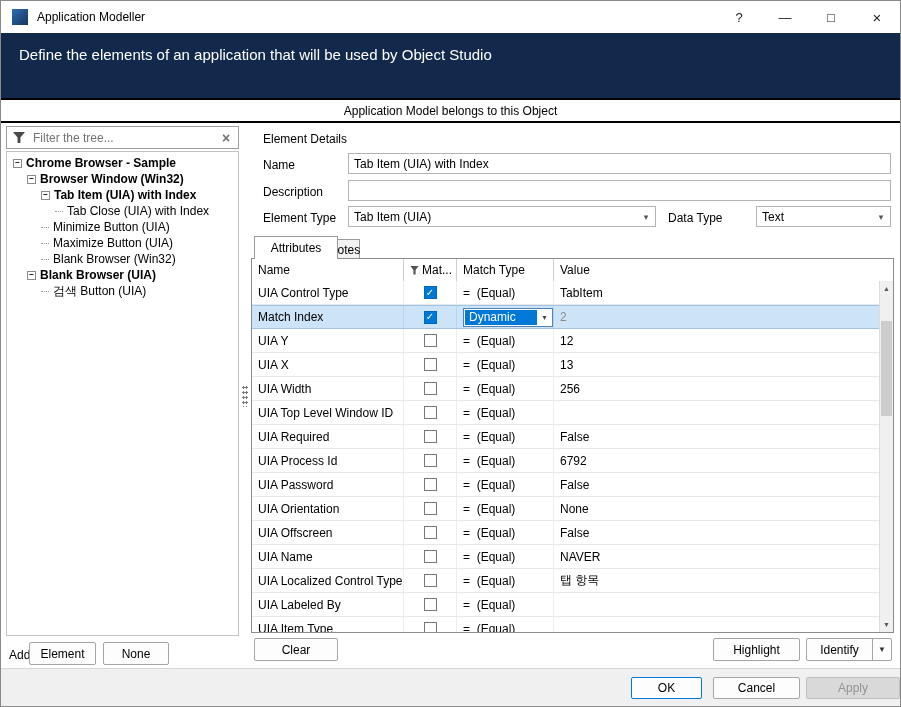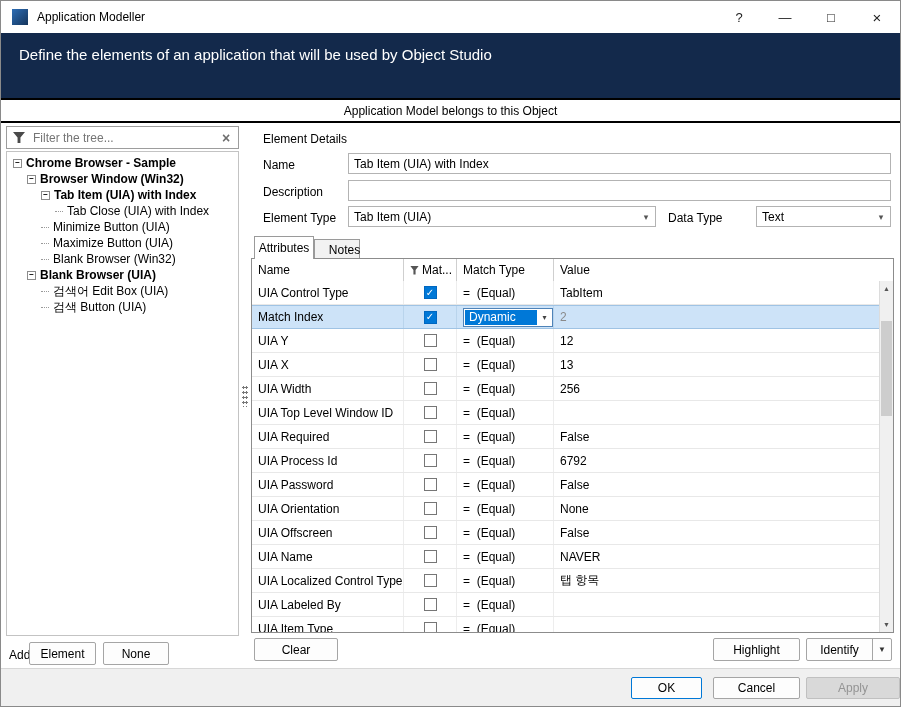--- a/index.html
+++ b/index.html
@@ -31,21 +31,21 @@
   .expander { width:9px; height:9px; border:1px solid #8c8c8c; background:#fff; display:inline-flex; align-items:center; justify-content:center; font-size:8px; line-height:8px; margin-right:4px; flex:none; box-sizing:border-box; }
   .connector { width:8px; border-top:1px dotted #9a9a9a; margin-right:4px; flex:none; }
   
   .section-label { position:absolute; left:262px; top:131px; font-size:12px; }
   .field-label { position:absolute; font-size:12px; }
   .textfield { position:absolute; left:347px; width:543px; height:21px; box-sizing:border-box; border:1px solid #b3b3b3; font-size:12px; font-family:inherit; padding:0 5px; background:#fff; }
   .dropdown { position:absolute; height:21px; box-sizing:border-box; border:1px solid #b3b3b3; background:#fff; display:flex; align-items:center; font-size:12px; }
   .dd-text { flex:1; padding-left:5px; overflow:hidden; white-space:nowrap; }
   .dd-arrow { width:18px; text-align:center; color:#555; font-size:9px; flex:none; }
   
-  .tab-active { position:absolute; left:253px; top:235px; width:60px; height:23px; box-sizing:border-box; border:1px solid #9a9a9a; border-bottom:none; background:#fff; z-index:2; display:flex; align-items:center; justify-content:center; font-size:12px; }
+  .tab-active { position:absolute; left:253px; top:235px; width:84px; height:23px; box-sizing:border-box; border:1px solid #9a9a9a; border-bottom:none; background:#fff; z-index:2; display:flex; align-items:center; justify-content:center; font-size:12px; }
   .tab-inactive { position:absolute; left:313px; top:238px; width:46px; height:20px; box-sizing:border-box; border:1px solid #9a9a9a; border-bottom:none; background:#f2f2f2; display:flex; align-items:center; justify-content:center; font-size:12px;padding-left:15px; }
   
   .attr-table { position:absolute; left:250px; top:257px; width:643px; height:375px; box-sizing:border-box; border:1px solid #8c8c8c; background:#fff; overflow:hidden; }
   .thead { display:grid; grid-template-columns:152px 53px 97px 1fr; height:22px; border-bottom:1px solid #c6c6c6; }
   .hcell { display:flex; align-items:center; padding-left:6px; font-size:12px; border-right:1px solid #cfcfcf; overflow:hidden; white-space:nowrap; box-sizing:border-box; }
   .hcell:last-child { border-right:none; }
   .mini-funnel { width:9px; height:9px; background:#555; clip-path:polygon(0 0,100% 0,62% 50%,62% 100%,38% 100%,38% 50%); margin-right:3px; flex:none; }
   .tbody { position:absolute; top:22px; left:0; right:14px; bottom:0; overflow:hidden; }
   .trow { display:grid; grid-template-columns:152px 53px 97px 1fr; height:24px; box-sizing:border-box; border-bottom:1px solid #e8e8e8; background:#fff; }
   .trow.selected { background:#cde3f8; border-top:1px solid #9fc3e4; border-bottom:1px solid #9fc3e4; }
@@ -137,24 +137,20 @@
       <div class="tree-row" style="padding-left: 34px;">
         <span class="connector"></span>
         <span class="tree-label">Blank Browser (Win32)</span>
       </div>
       <div class="tree-row bold" style="padding-left: 20px;">
         <span class="expander">−</span>
         <span class="tree-label">Blank Browser (UIA)</span>
       </div>
       <div class="tree-row" style="padding-left: 34px;">
         <span class="connector"></span>
-        <span class="tree-label">검색어 Edit Box (UIA)</span>
-      </div>
-      <div class="tree-row" style="padding-left: 34px;">
-        <span class="connector"></span>
         <span class="tree-label">검색 Button (UIA)</span>
       </div>
     </div>
 
   <div class="splitter-grip"></div>
 
   <span class="section-label">Element Details</span>
 
   <span class="field-label" style="left:262px; top:157px;">Name</span>
   <input class="textfield" style="top: 152px;" value="Tab Item (UIA) with Index">

